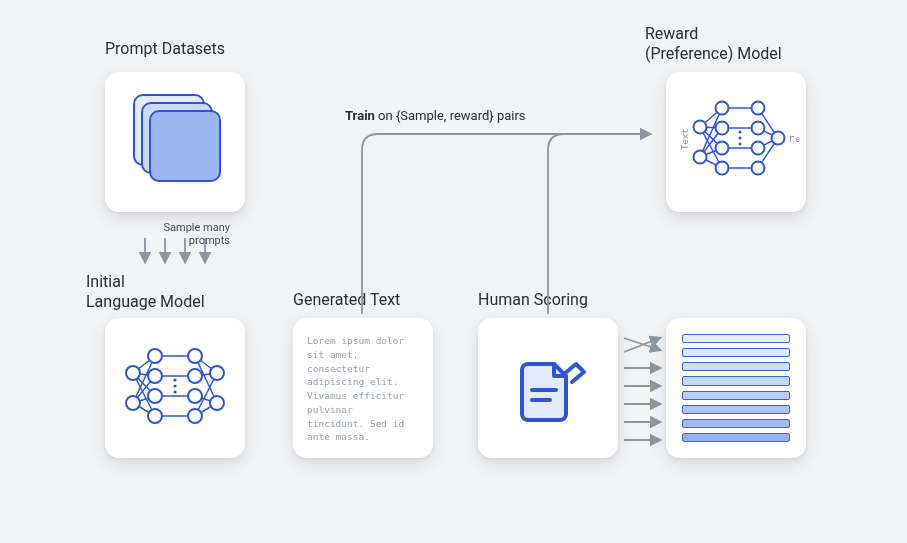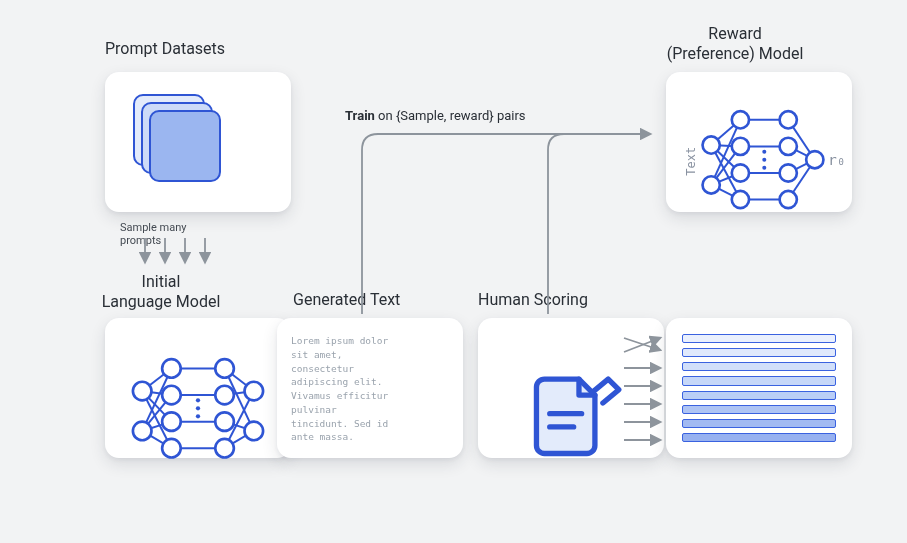--- a/index.html
+++ b/index.html
@@ -14,45 +14,44 @@
   }
   .stage {
     position: relative;
     width: 907px;
     height: 543px;
   }
   .title {
     position: absolute;
     font-size: 16px;
     color: #2a2f36;
-    text-align: center;
+    text-align: left;
     line-height: 1.25;
     white-space: pre-line;
   }
   .small-label {
     position: absolute;
     font-size: 11px;
     color: #444a52;
-    text-align: left;
+    text-align: right;
   }
   .train-label {
     position: absolute;
     font-size: 13px;
     color: #2a2f36;
   }
   .train-label b { font-weight: 700; }
 
   .card {
     position: absolute;
     width: 140px;
     height: 140px;
     background: #ffffff;
     border-radius: 14px;
     box-shadow: 0 6px 16px rgba(30,40,60,0.12), 0 2px 4px rgba(30,40,60,0.06);
-    padding-left: 46px;
   }
   .card-inner {
     position: absolute;
     inset: 0;
     display: flex;
     align-items: center;
     justify-content: center;
   }
 
   
@@ -165,21 +164,21 @@
     <circle class="node" cx="90" cy="38" r="7"></circle>
         <circle class="node" cx="90" cy="58" r="7"></circle>
         <circle class="node" cx="90" cy="78" r="7"></circle>
         <circle class="node" cx="90" cy="98" r="7"></circle>
     <circle class="node" cx="112" cy="55" r="7"></circle>
         <circle class="node" cx="112" cy="85" r="7"></circle>
   </svg>
 </div>
 
 <div class="title" style="left:293px; top:290px; width:160px; text-align:left;">Generated Text</div>
-<div class="card" style="left:277px; top:318px;">
+<div class="card" style="left:293px; top:318px;">
   <div class="gen-text">Lorem ipsum dolor
 sit amet,
 consectetur
 adipiscing elit.
 Vivamus efficitur
 pulvinar
 tincidunt. Sed id
 ante massa.</div>
 </div>
 

